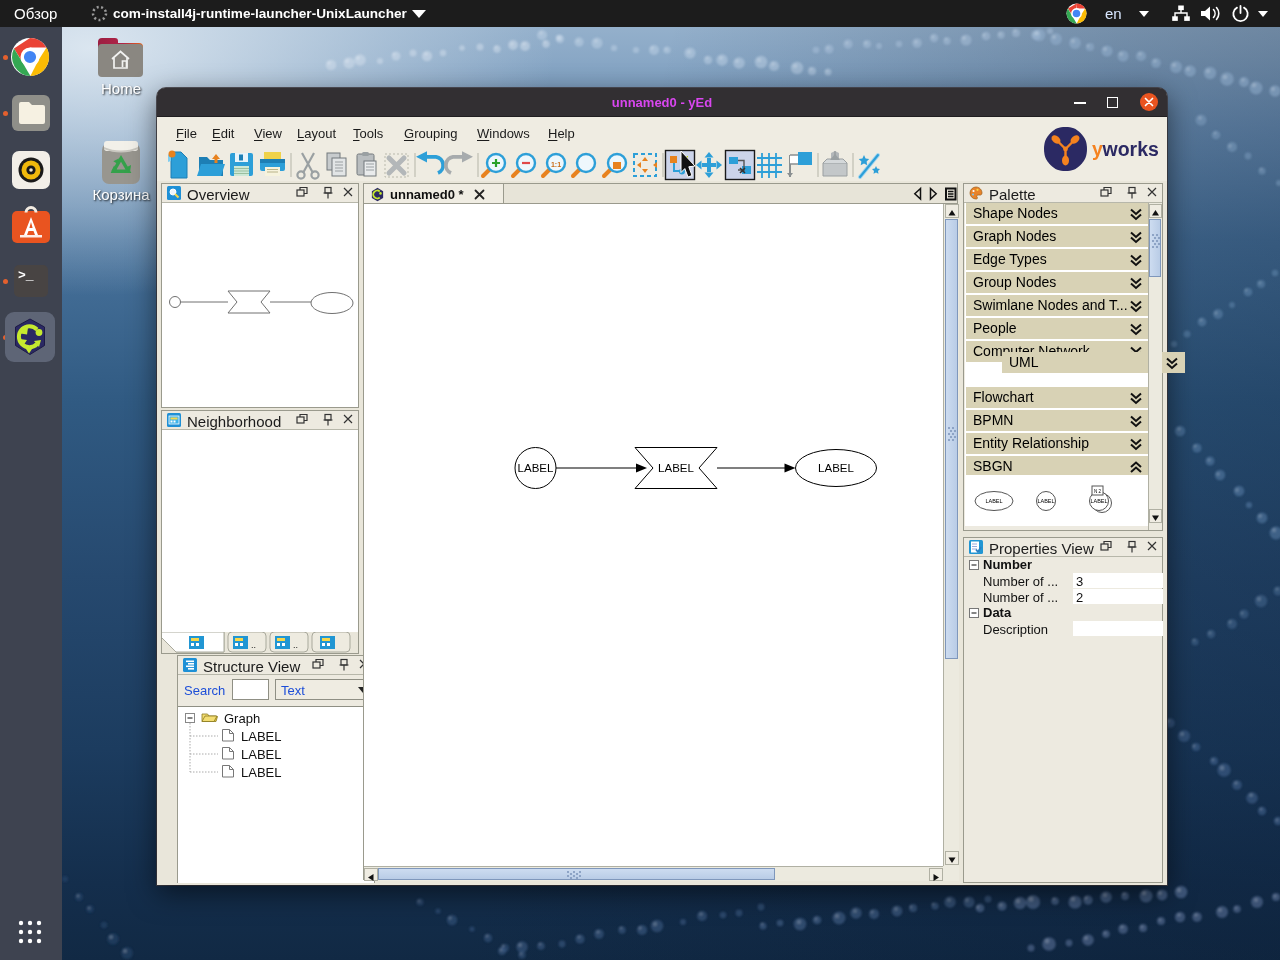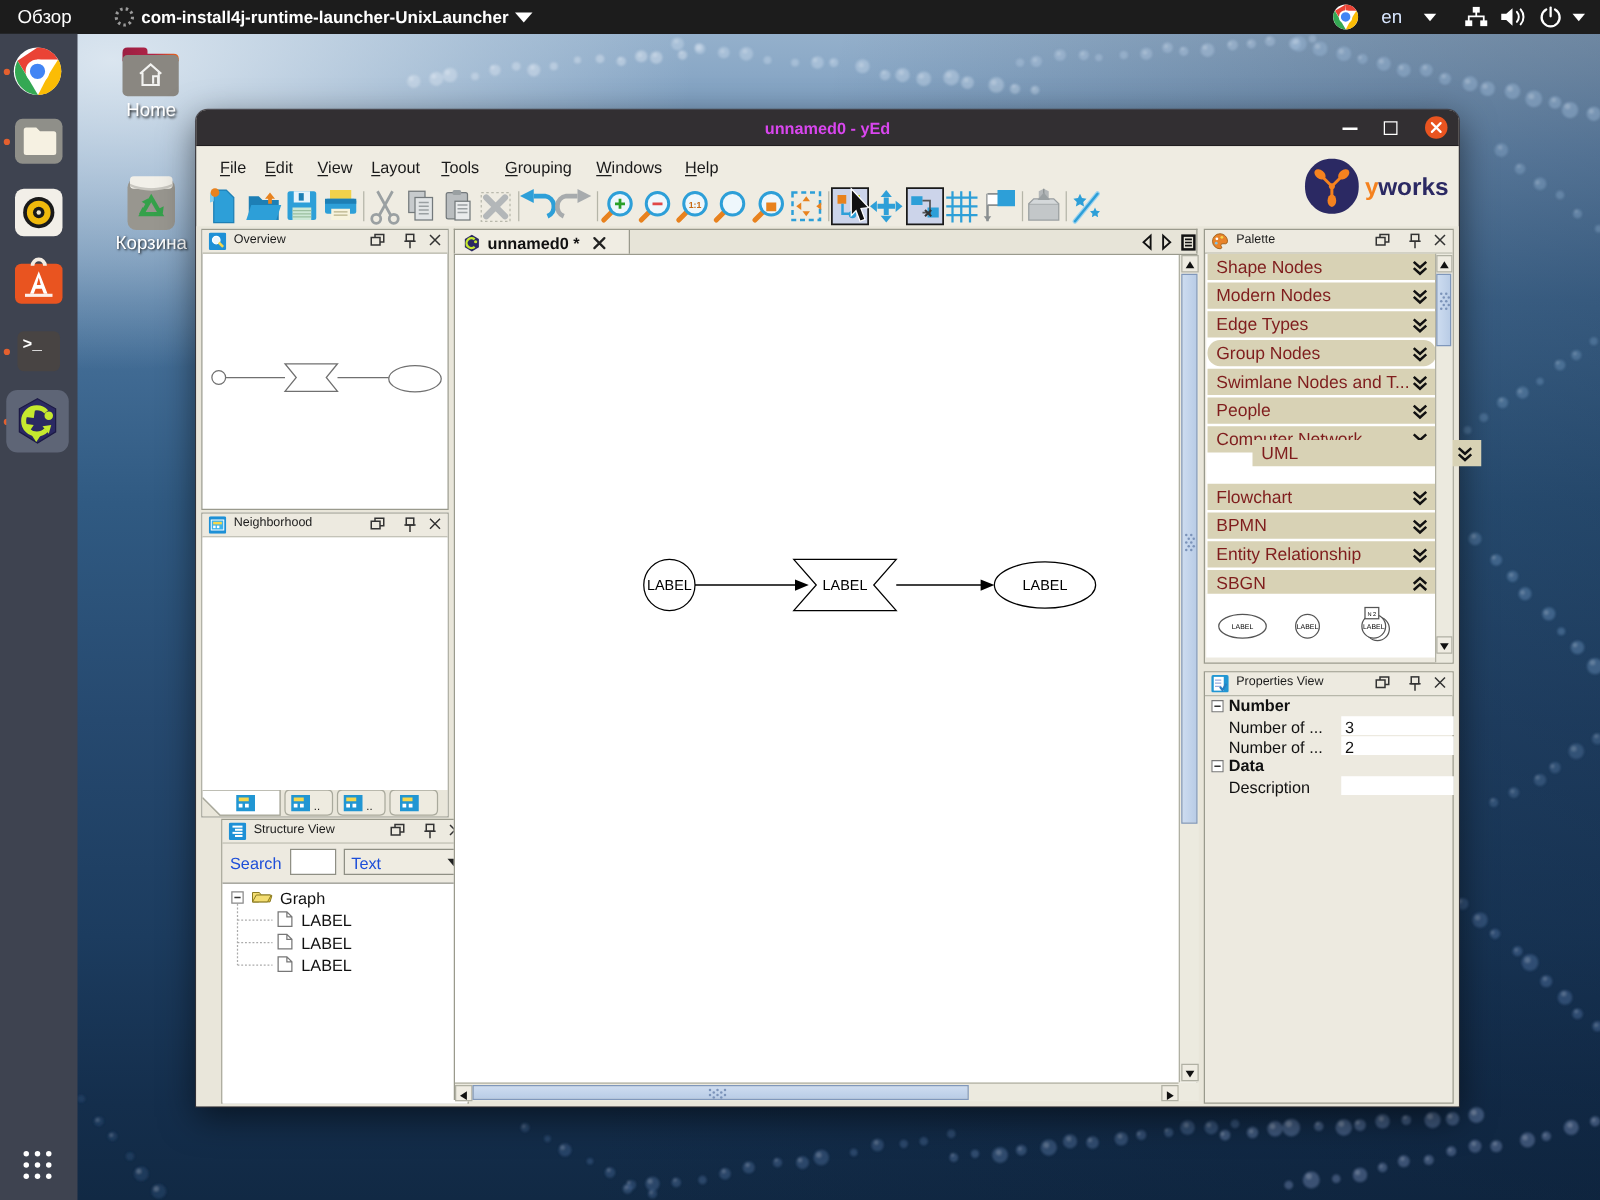--- a/index.html
+++ b/index.html
@@ -25,35 +25,35 @@
 
 #win { left:157px; top:88px; width:1010px; height:797px; background:#efece2; border-radius:9px 9px 0 0; box-shadow:0 8px 28px rgba(0,0,0,0.55), 0 0 0 1px rgba(70,66,70,0.85); }
 #titlebar { left:0; top:0; width:1010px; height:29px; background:#322f32; border-radius:8px 8px 0 0; border-bottom:1px solid #201e20;}
 #titlebar .title { position:absolute; width:100%; text-align:center; top:7px; color:#d946ef; font-weight:bold; font-size:13px; }
 #menubar { left:0; top:29px; width:1010px; height:32px; }
 .mi { position:absolute; top:9px; font-size:13px; color:#1b1b1b; }
 .mi u { text-decoration-thickness:1px; text-underline-offset:2px; }
 #toolbar { left:0; top:61px; width:1010px; height:32px; }
 
 .panel { position:absolute; border:1px solid #9a9a8d; background:#fff; }
-.ptitle { position:absolute; left:0; top:0; right:0; height:19px; background:#edeae0; border-bottom:1px solid #b7b7aa; font-size:10px; color:#1b1b1b; }
+.ptitle { position:absolute; left:0; top:0; right:0; height:19px; background:#edeae0; border-bottom:1px solid #b7b7aa; font-size:15px; color:#1b1b1b; }
 .ptitle .txt { position:absolute; left:25px; top:2px; }
 .picon { position:absolute; left:5px; top:2px; width:14px; height:14px; }
 .pbtns { position:absolute; right:4px; top:2px; width:60px; height:14px; }
 
 
 #content { left:0; top:93px; width:1010px; height:704px; background:#e9e6da; }
 
 
 .sbtn { position:absolute; background:#efece2; border:1px solid #b0b0a3; }
 .sthumb { position:absolute; background:linear-gradient(90deg,#cddcf0,#b9cce6); border:1px solid #7f97bb; }
 .sthumbh { position:absolute; background:linear-gradient(180deg,#cddcf0,#b9cce6); border:1px solid #7f97bb; }
 
 
-.prow { position:absolute; left:1px; width:183px; height:21px; background:#d8d2b5; font-size:14px; color:#7f1d1d; }
+.prow { position:absolute; left:1px; width:183px; height:21px; background:#d8d2b5; font-size:14px; color:#000000; }
 .prow .lbl { position:absolute; left:7px; top:2px; }
 
 
 .propr { position:absolute; left:1px; width:196px; height:16px; font-size:13px; color:#111; }
 
 .arrowdown { width:0; height:0; border-left:5px solid transparent; border-right:5px solid transparent; border-top:6px solid #fff; }
 </style></head>
 <body>
 <div id="screen">
   <div id="wall" class="abs"></div>
@@ -916,32 +916,32 @@
             </svg>
         </div>
         <div id="palrows" class="abs" style="left:1px;top:19px;width:183px;height:272px;background:#fff;">
           <div class="prow" style="top:0px;">
               <span class="lbl">Shape Nodes</span>
               <svg class="abs" style="left:163px;top:4px" width="14" height="14">
                 <path d="M2,2.5 L7,7 L12,2.5 M2,7.5 L7,12 L12,7.5" fill="none" stroke="#111" stroke-width="2"></path>
               </svg>
             </div>
           <div class="prow" style="top:23px;">
-              <span class="lbl">Modern Nodes</span>
+              <span class="lbl">Graph Nodes</span>
               <svg class="abs" style="left:163px;top:4px" width="14" height="14">
                 <path d="M2,2.5 L7,7 L12,2.5 M2,7.5 L7,12 L12,7.5" fill="none" stroke="#111" stroke-width="2"></path>
               </svg>
             </div>
           <div class="prow" style="top:46px;">
               <span class="lbl">Edge Types</span>
               <svg class="abs" style="left:163px;top:4px" width="14" height="14">
                 <path d="M2,2.5 L7,7 L12,2.5 M2,7.5 L7,12 L12,7.5" fill="none" stroke="#111" stroke-width="2"></path>
               </svg>
             </div>
-          <div class="prow" style="top:69px;border-radius:10px;">
+          <div class="prow" style="top:69px;">
               <span class="lbl">Group Nodes</span>
               <svg class="abs" style="left:163px;top:4px" width="14" height="14">
                 <path d="M2,2.5 L7,7 L12,2.5 M2,7.5 L7,12 L12,7.5" fill="none" stroke="#111" stroke-width="2"></path>
               </svg>
             </div>
           <div class="prow" style="top:92px;">
               <span class="lbl">Swimlane Nodes and T...</span>
               <svg class="abs" style="left:163px;top:4px" width="14" height="14">
                 <path d="M2,2.5 L7,7 L12,2.5 M2,7.5 L7,12 L12,7.5" fill="none" stroke="#111" stroke-width="2"></path>
               </svg>

